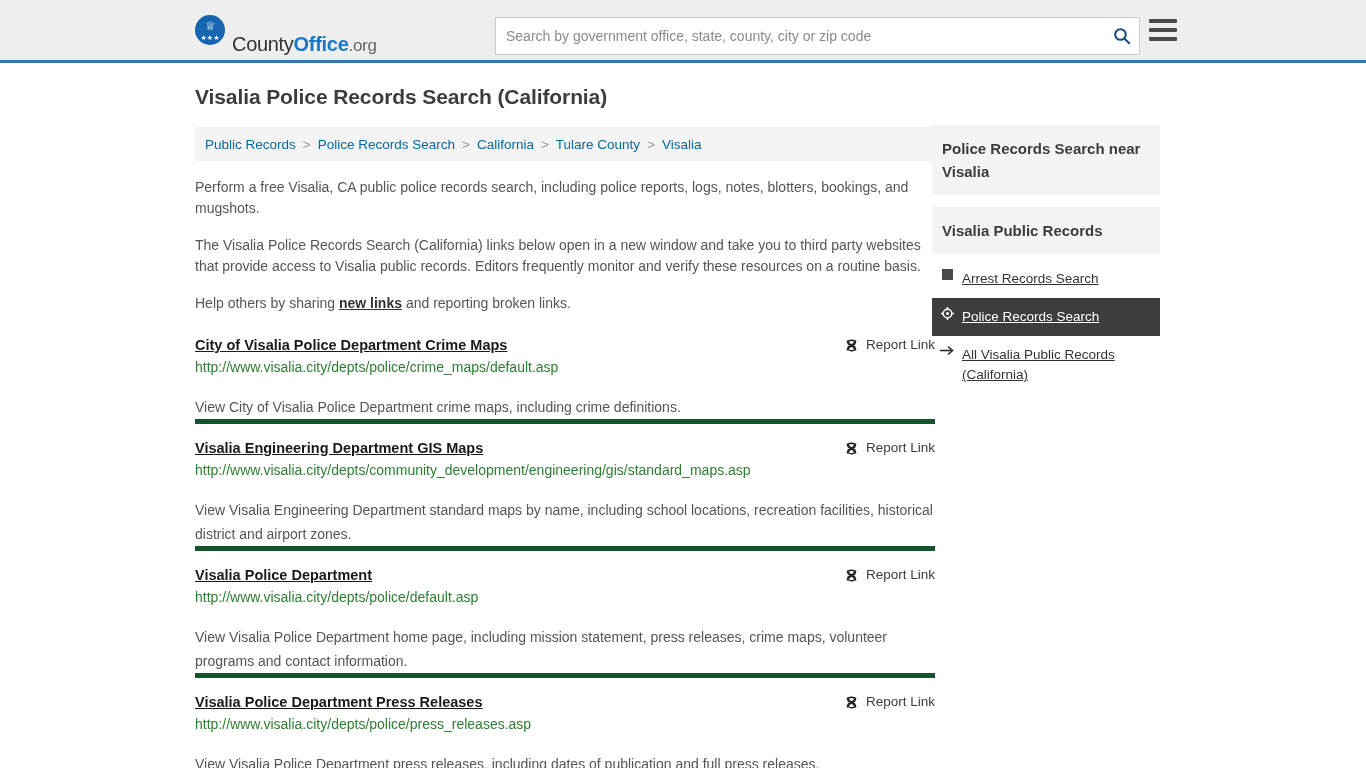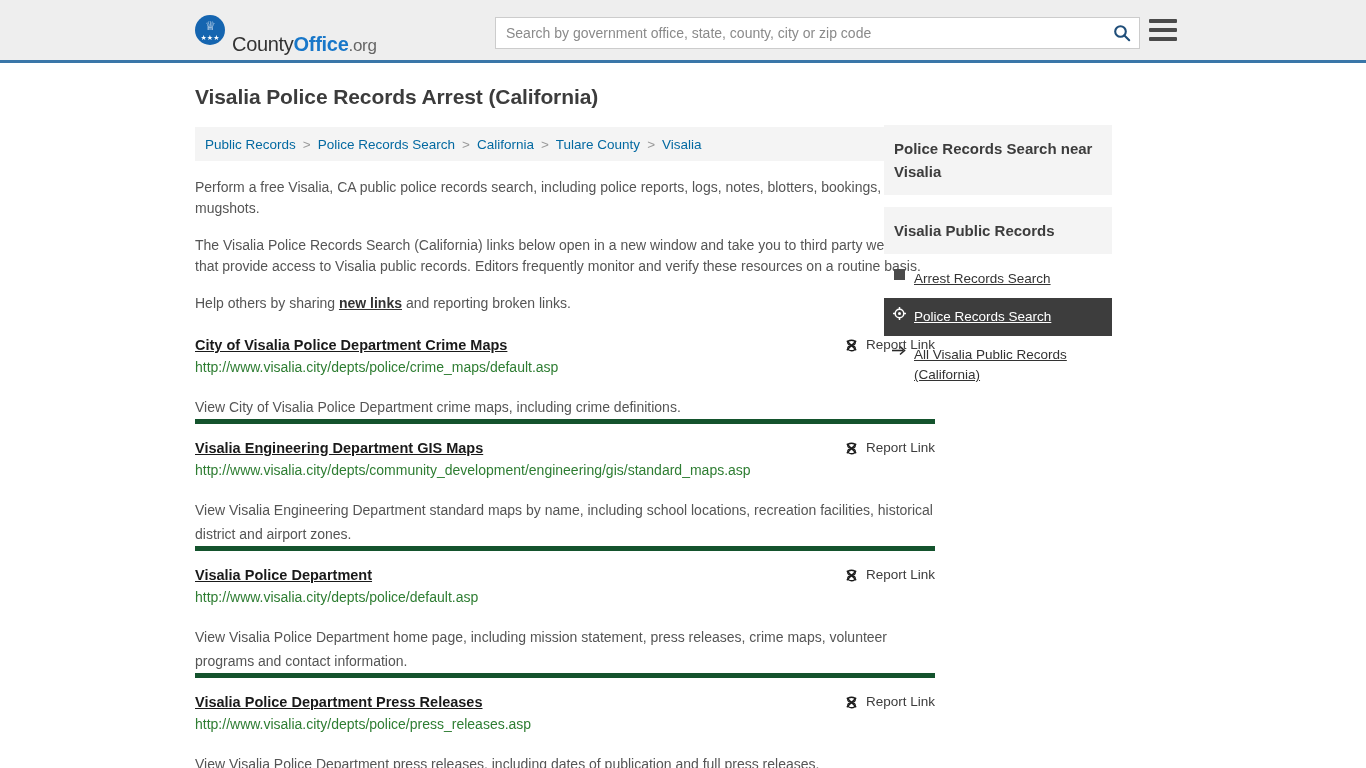--- a/index.html
+++ b/index.html
@@ -60,21 +60,21 @@
   }
   .logo-text .b { color: #1877c9; font-weight: bold; }
   .logo-text .w1 { color: #333333; }
   .logo-text .tld { color: #666666; font-size: 17px; }
 
   .search-wrap {
     position: absolute;
     left: 495px;
     top: 17px;
     width: 645px;
-    height: 32px;
+    height: 38px;
     background: #ffffff;
     border: 1px solid #cccccc;
     display: flex;
     align-items: center;
   }
   .search-input {
     border: none;
     outline: none;
     flex: 1;
     height: 26px;
@@ -117,21 +117,21 @@
     width: 1366px;
   }
   .content {
     position: absolute;
     left: 195px;
     top: 22px;
     width: 740px;
   }
   .sidebar {
     position: absolute;
-    left: 884px;
+    left: 932px;
     top: 62px;
     width: 228px;
   }
 
   h1.page-title {
     font-size: 21px;
     color: #3c3c3c;
     font-weight: bold;
     margin: 0 0 18px 0;
     letter-spacing: -0.1px;
@@ -282,21 +282,21 @@
   <div class="hamburger">
     <span></span>
       <span></span>
       <span></span>
   </div>
 </div>
 
 <div class="page">
 
   <div class="content">
-    <h1 class="page-title">Visalia Police Records Arrest (California)</h1>
+    <h1 class="page-title">Visalia Police Records Search (California)</h1>
 
     <div class="breadcrumb">
       <a>Public Records</a>
       <span class="sep">&gt;</span>
       <a>Police Records Search</a>
       <span class="sep">&gt;</span>
       <a>California</a>
       <span class="sep">&gt;</span>
       <a>Tulare County</a>
       <span class="sep">&gt;</span>

